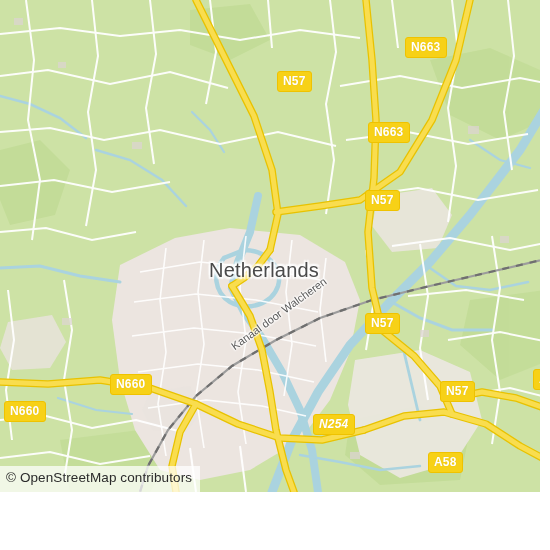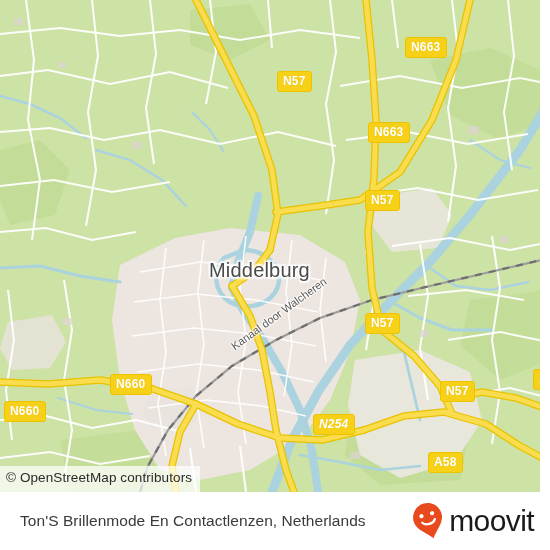--- a/index.html
+++ b/index.html
@@ -301,34 +301,20 @@
     <div class="shield" style="left:365px; top:313px;">N57</div>
     <div class="shield" style="left:110px; top:374px;">N660</div>
     <div class="shield" style="left:4px; top:401px;">N660</div>
     <div class="shield" style="left:440px; top:381px;">N57</div>
     <div class="shield" style="left:533px; top:369px;">A5</div>
     <div class="shield" style="left:313px; top:414px;font-style:italic;">N254</div>
     <div class="shield" style="left:428px; top:452px;">A58</div>
 
     <div class="canal-label">Kanaal door Walcheren</div>
 
-    <div class="city-label">Middelburg</div>
+    <div class="city-label">Netherlands</div>
 
 
     <div class="attribution">© OpenStreetMap contributors</div>
   </div>
 
-  <div id="footer">
-    <div class="footer-title">Ton'S Brillenmode En Contactlenzen, Netherlands</div>
-    <div class="brand">
-      <svg width="34" height="38" viewBox="0 0 34 38" style="margin-right:3px;">
-        <g transform="rotate(-16 17 17)">
-          <path d="M17 1 C9 1 2.5 7.5 2.5 15.5 C2.5 24.5 12 30 17 37 C22 30 31.5 24.5 31.5 15.5 C31.5 7.5 25 1 17 1 Z" fill="#e8491d"></path>
-          <circle cx="11.5" cy="12.5" r="2.1" fill="#ffffff"></circle>
-          <circle cx="22.5" cy="12.5" r="2.1" fill="#ffffff"></circle>
-          <path d="M10.5 19 C13 23.2 21 23.2 23.5 19" stroke="#ffffff" stroke-width="2.3" fill="none" stroke-linecap="round"></path>
-        </g>
-      </svg>
-      <span class="brand-word">moovit</span>
-    </div>
-  </div>
 
 </div>
 
 </body></html>

